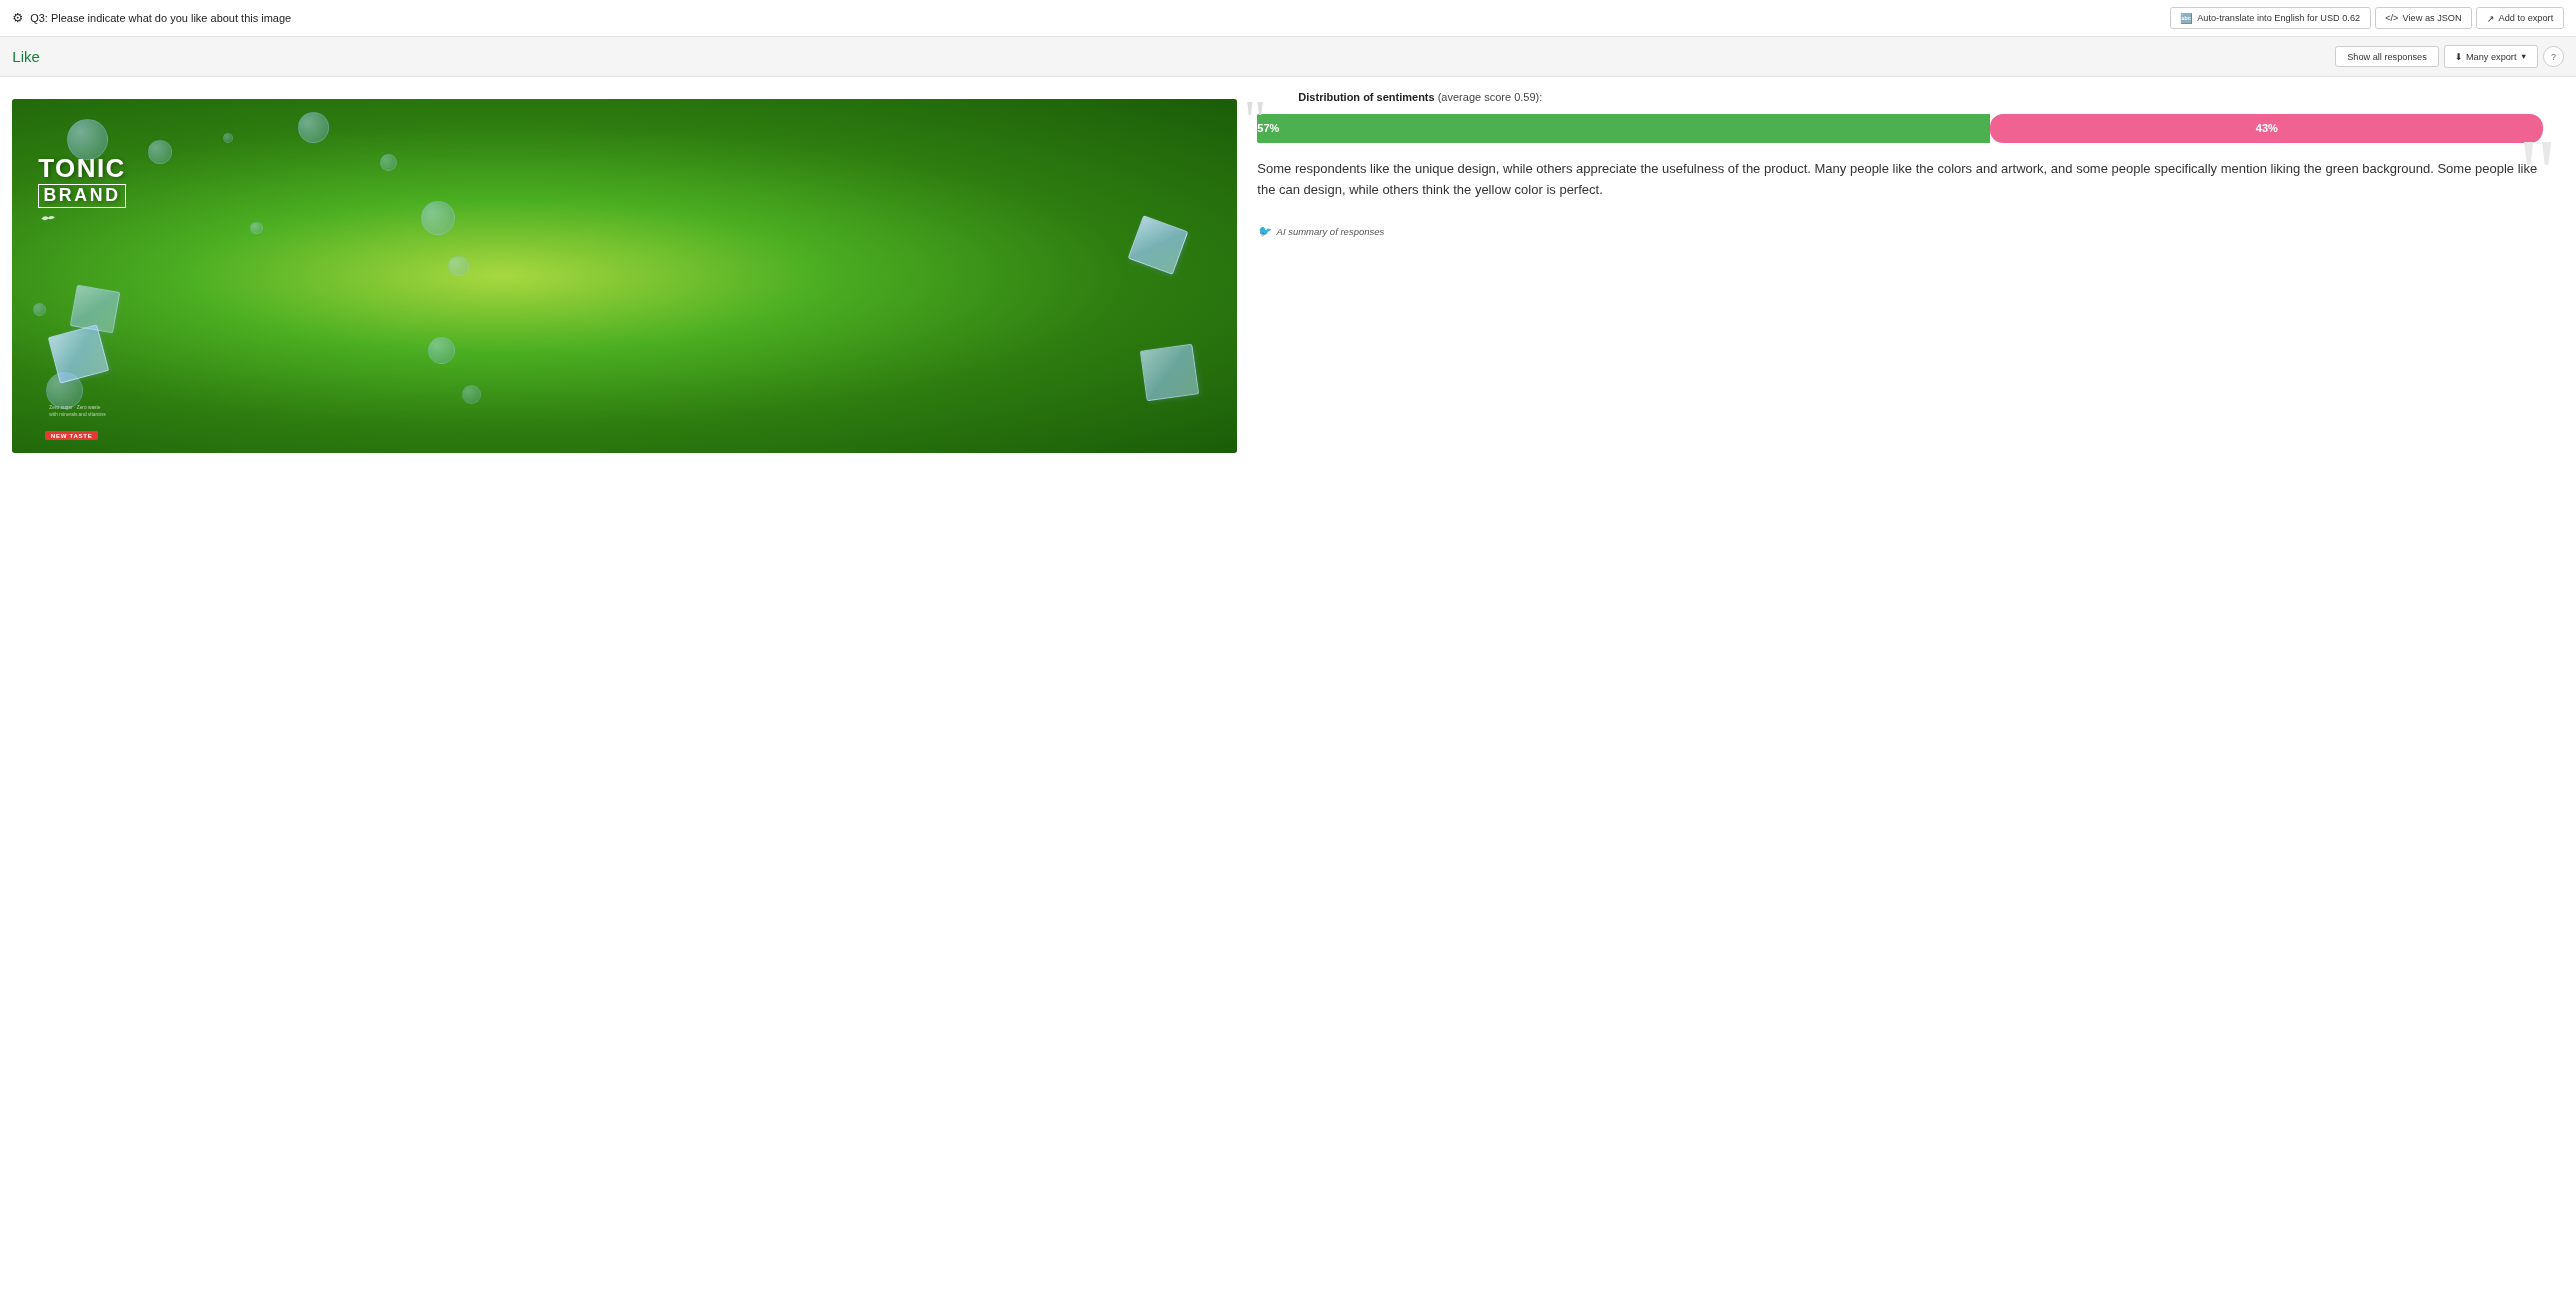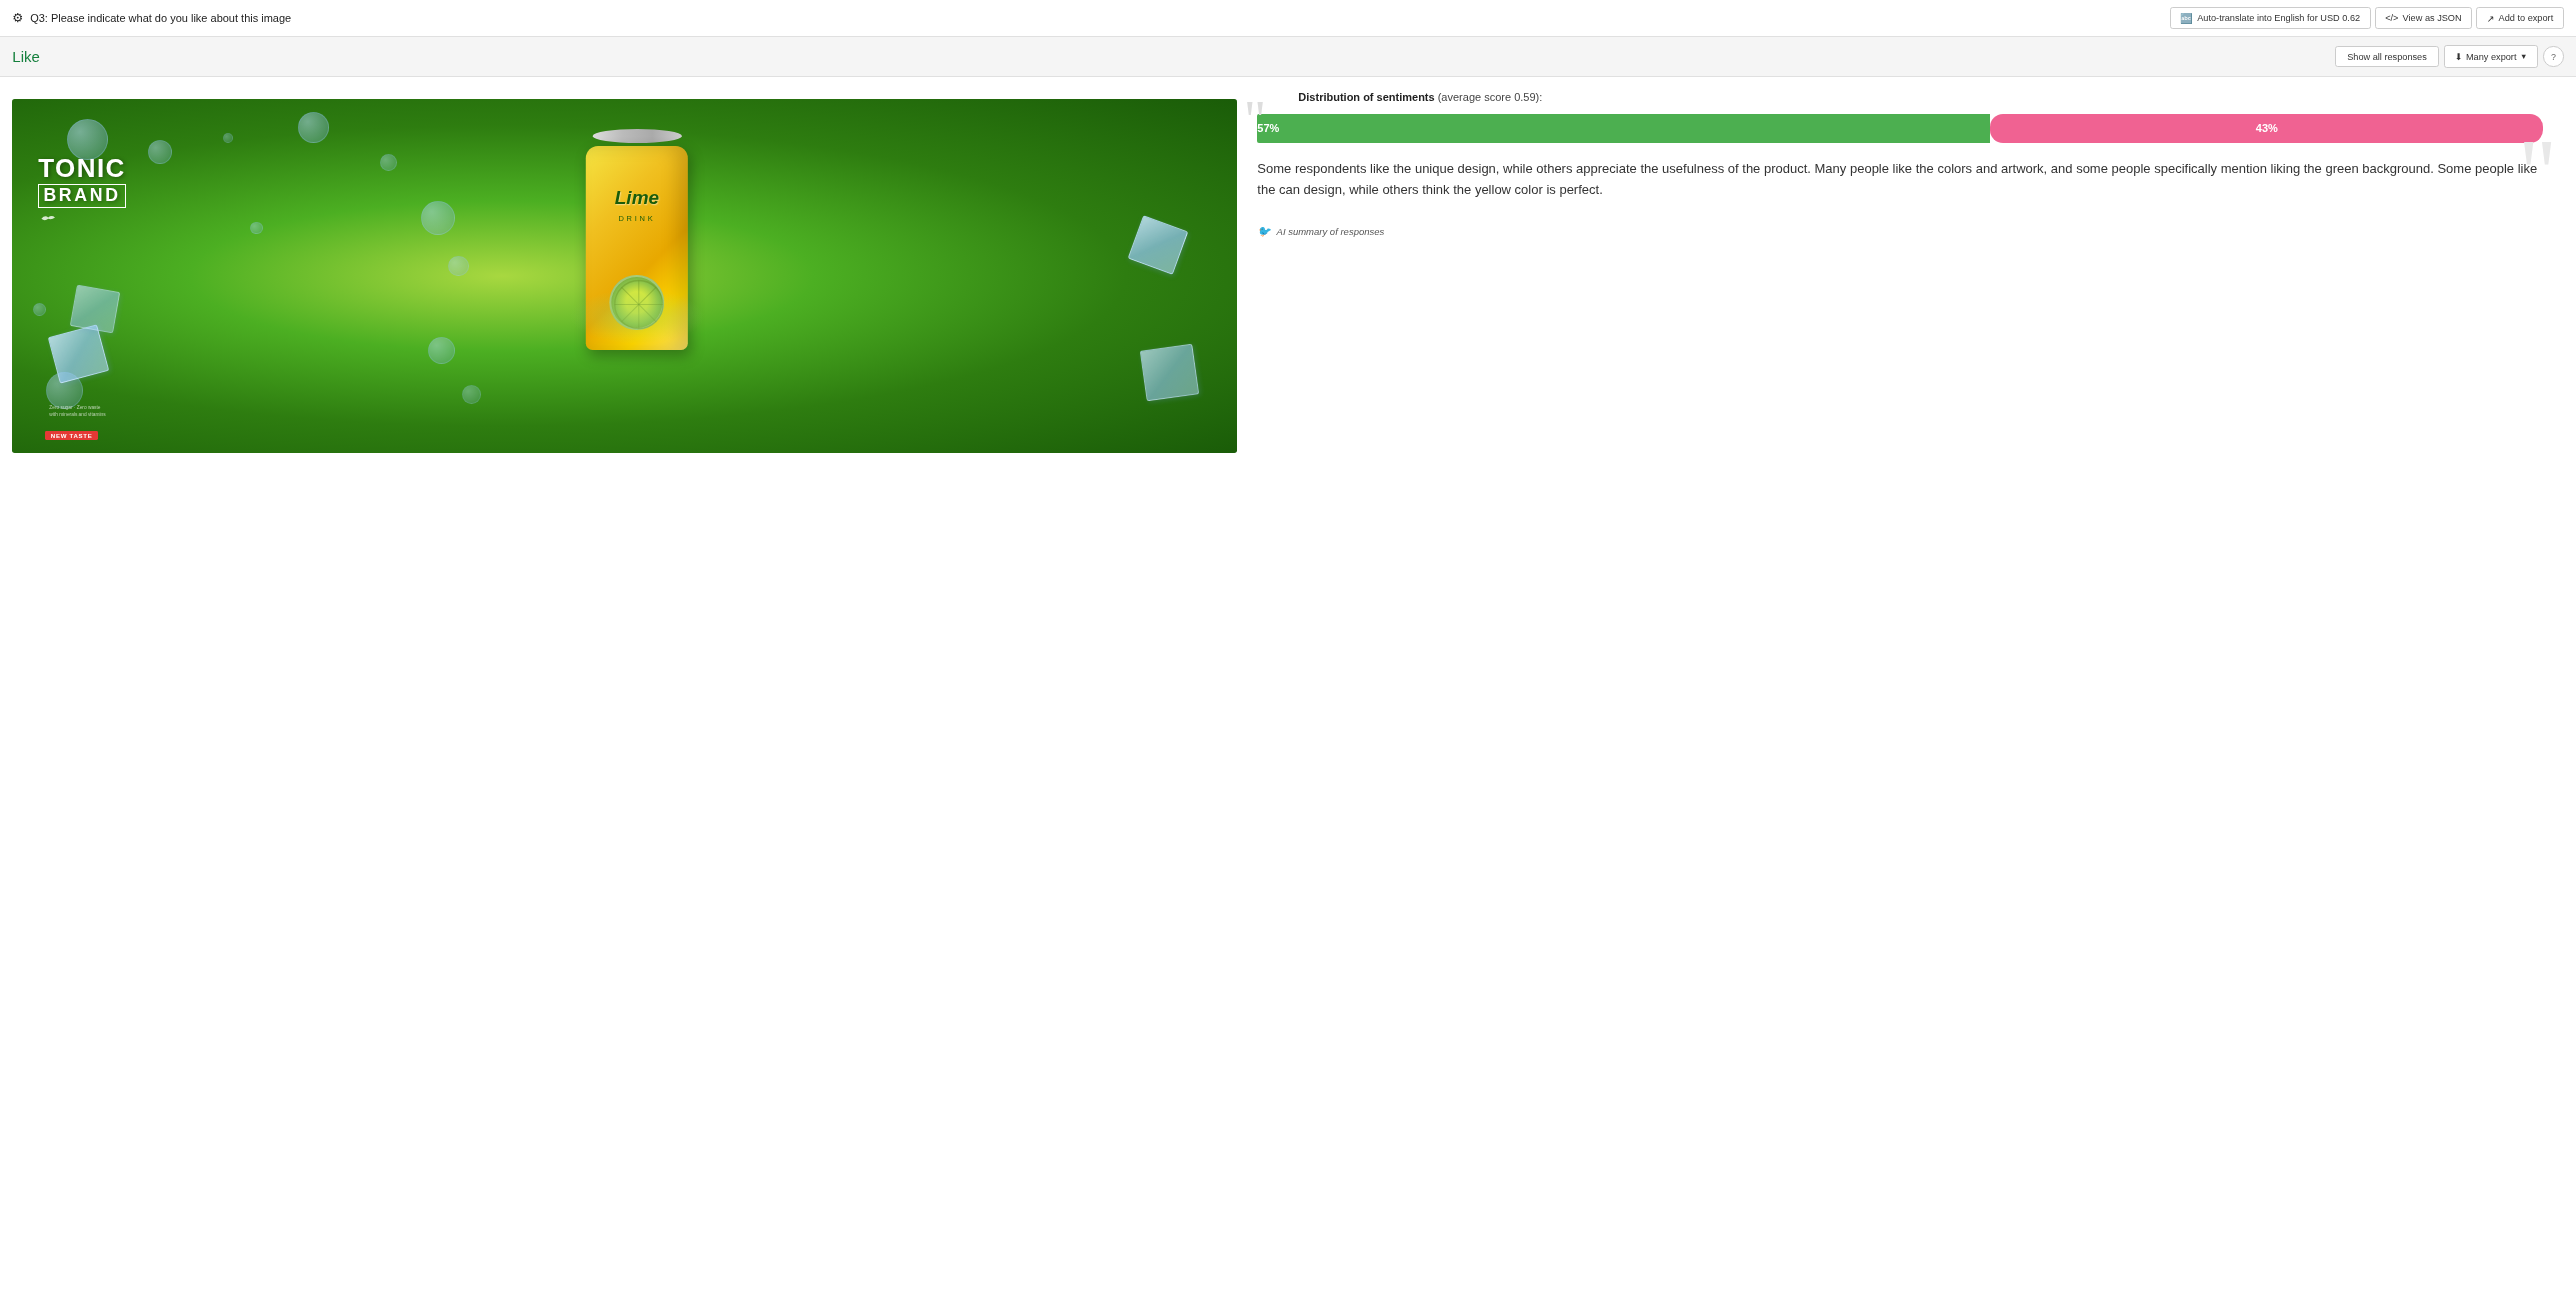--- a/index.html
+++ b/index.html
@@ -402,39 +402,20 @@
       <div class="drop" style="width:10.2px;height:10.2px;top:34px;left:211px;opacity:0.45;"></div>
 
       <div class="tonic-text">
         <span>TONIC</span>
         <span class="brand-text">BRAND</span>
         <svg width="20.4" height="13.6" viewBox="0 0 30 20" style="margin-top:4.1px;display:block;">
           <path d="M5 10 Q10 4 15 8 Q20 4 25 8 Q20 12 15 10 Q10 14 5 10Z" fill="white" opacity="0.8"></path>
         </svg>
       </div>
 
-      <div class="can-wrapper" style="position:absolute;left:50%;top:20.4px;transform:translateX(-40%);">
-        <div class="can-top"></div>
-        <div class="can-body">
-          <span class="can-lime-text">Lime</span>
-          <span class="can-drink-text">DRINK</span>
-          <div class="can-lime-circle">
-
-            <svg width="55" height="55" viewBox="0 0 80 80" style="position:absolute;top:0;left:0;">
-              <circle cx="40" cy="40" r="35" fill="none" stroke="rgba(100,140,30,0.4)" stroke-width="2"></circle>
-              <line x1="40" y1="5" x2="40" y2="75" stroke="rgba(100,140,30,0.4)" stroke-width="1.5"></line>
-              <line x1="5" y1="40" x2="75" y2="40" stroke="rgba(100,140,30,0.4)" stroke-width="1.5"></line>
-              <line x1="15" y1="15" x2="65" y2="65" stroke="rgba(100,140,30,0.4)" stroke-width="1.5"></line>
-              <line x1="65" y1="15" x2="15" y2="65" stroke="rgba(100,140,30,0.4)" stroke-width="1.5"></line>
-            </svg>
-          </div>
-        </div>
-
-        <div class="splash"></div>
-      </div>
 
       <div class="ice-cube" style="width:51px;height:48px;left:41px;bottom:75px;transform:rotate(-15deg);"></div>
       <div class="ice-cube" style="width:44px;height:42px;left:61px;bottom:123px;transform:rotate(10deg);opacity:0.75;"></div>
       <div class="ice-cube" style="width:48px;height:46px;right:55px;top:123px;transform:rotate(20deg);"></div>
       <div class="ice-cube" style="width:53px;height:51px;right:41px;bottom:55px;transform:rotate(-8deg);opacity:0.85;"></div>
 
       <div class="new-taste">NEW TASTE</div>
 
       <div style="position:absolute;bottom:34px;left:37px;font-size:4.8px;color:rgba(255,255,255,0.65);line-height:1.4;">
         Zero sugar · Zero waste<br>with minerals and vitamins

